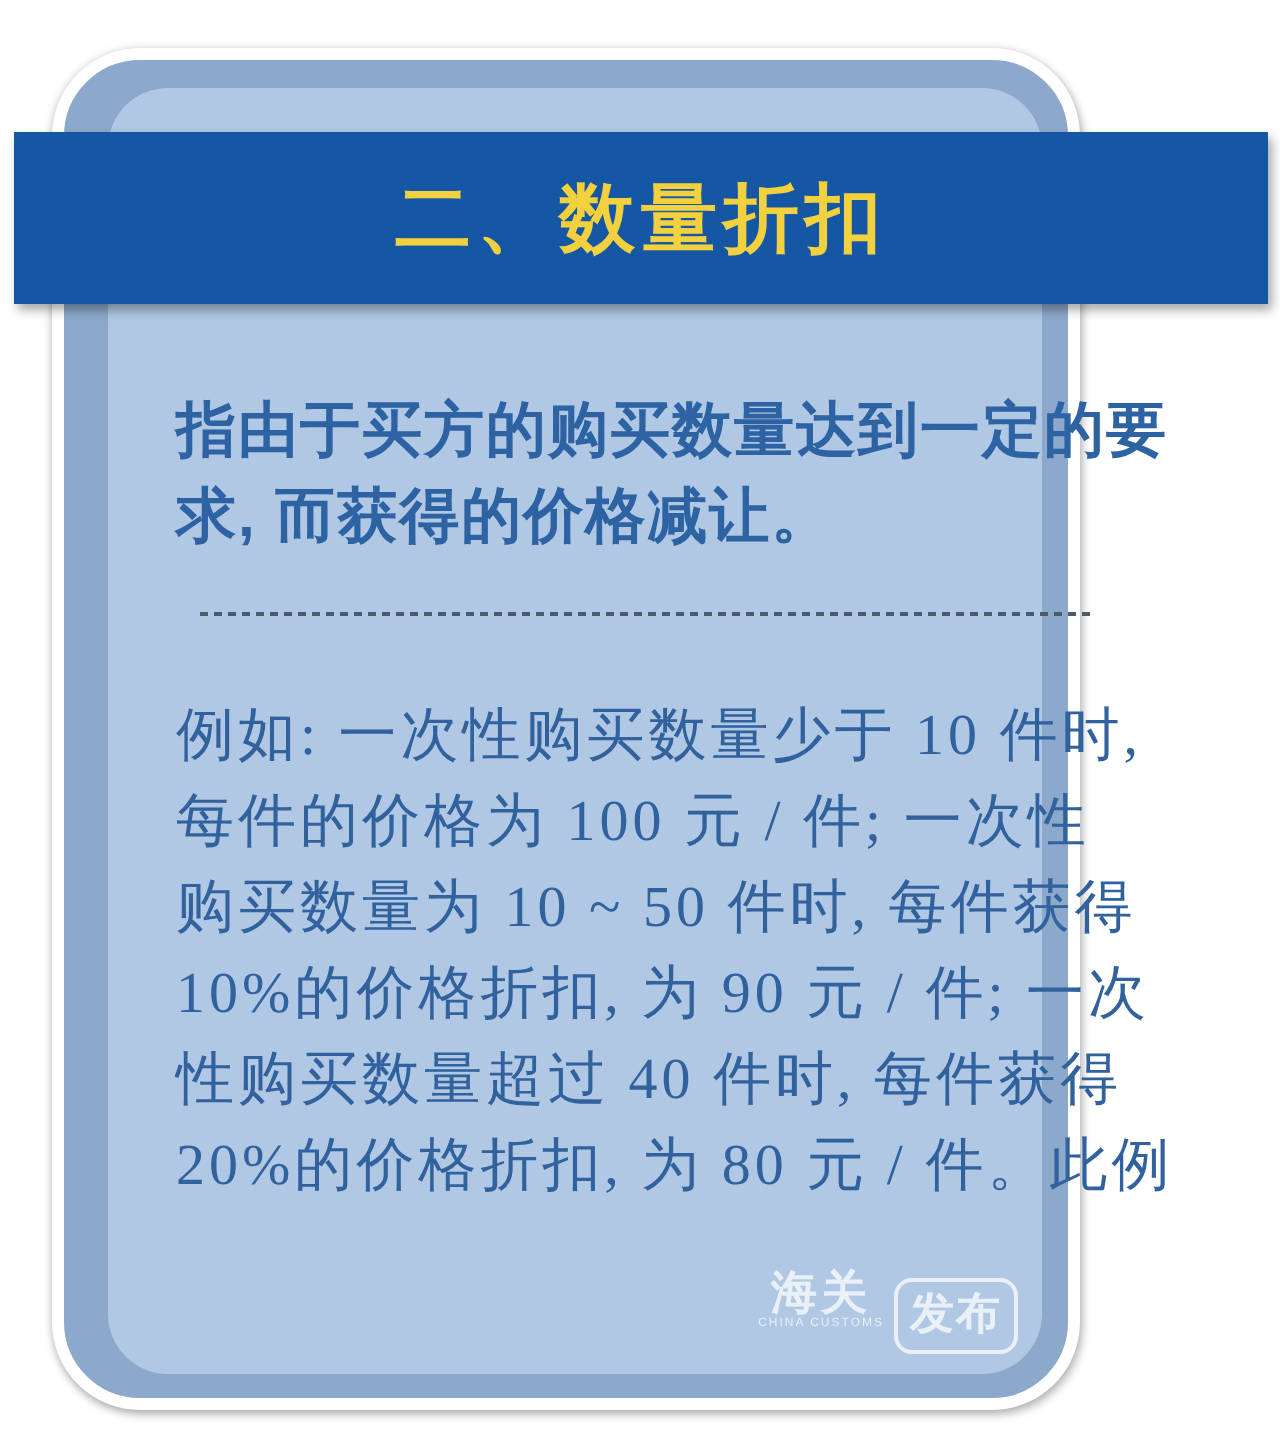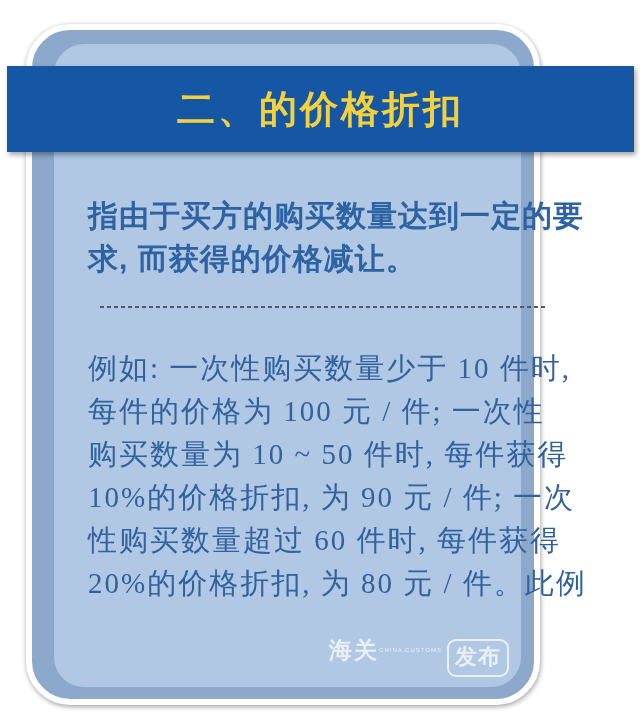--- a/index.html
+++ b/index.html
@@ -96,21 +96,21 @@
     position: absolute;
     right: 12px;
     bottom: 10px;
     display: flex;
     align-items: center;
     gap: 5px;
     color: rgba(255,255,255,0.72);
   }
   .logo-left {
     display: flex;
-    flex-direction: row;
+    flex-direction: column;
     align-items: center;
   }
   .logo-cn {
     font-size: 23px;
     font-weight: 700;
     letter-spacing: 2px;
     line-height: 24px;
   }
   .logo-en {
     font-size: 6px;
@@ -140,32 +140,32 @@
         <div class="line">求, 而获得的价格减让。</div>
       </div>
 
       <div class="divider"></div>
 
       <div class="example">
         <div class="line">例如: 一次性购买数量少于 10 件时,</div>
         <div class="line">每件的价格为 100 元 / 件; 一次性</div>
         <div class="line">购买数量为 10 ~ 50 件时, 每件获得</div>
         <div class="line">10%的价格折扣, 为 90 元 / 件; 一次</div>
-        <div class="line">性购买数量超过 60 件时, 每件获得</div>
+        <div class="line">性购买数量超过 40 件时, 每件获得</div>
         <div class="line">20%的价格折扣, 为 80 元 / 件。此例</div>
       </div>
 
       <div class="logo">
         <div class="logo-left">
           <span class="logo-cn">海关</span>
           <span class="logo-en">CHINA CUSTOMS</span>
         </div>
         <span class="logo-badge">发布</span>
       </div>
 
     </div>
   </div>
 
   <div class="banner">
-    <span class="banner-title">二、的价格折扣</span>
+    <span class="banner-title">二、数量折扣</span>
   </div>
 
 </div>
 
 </body></html>

